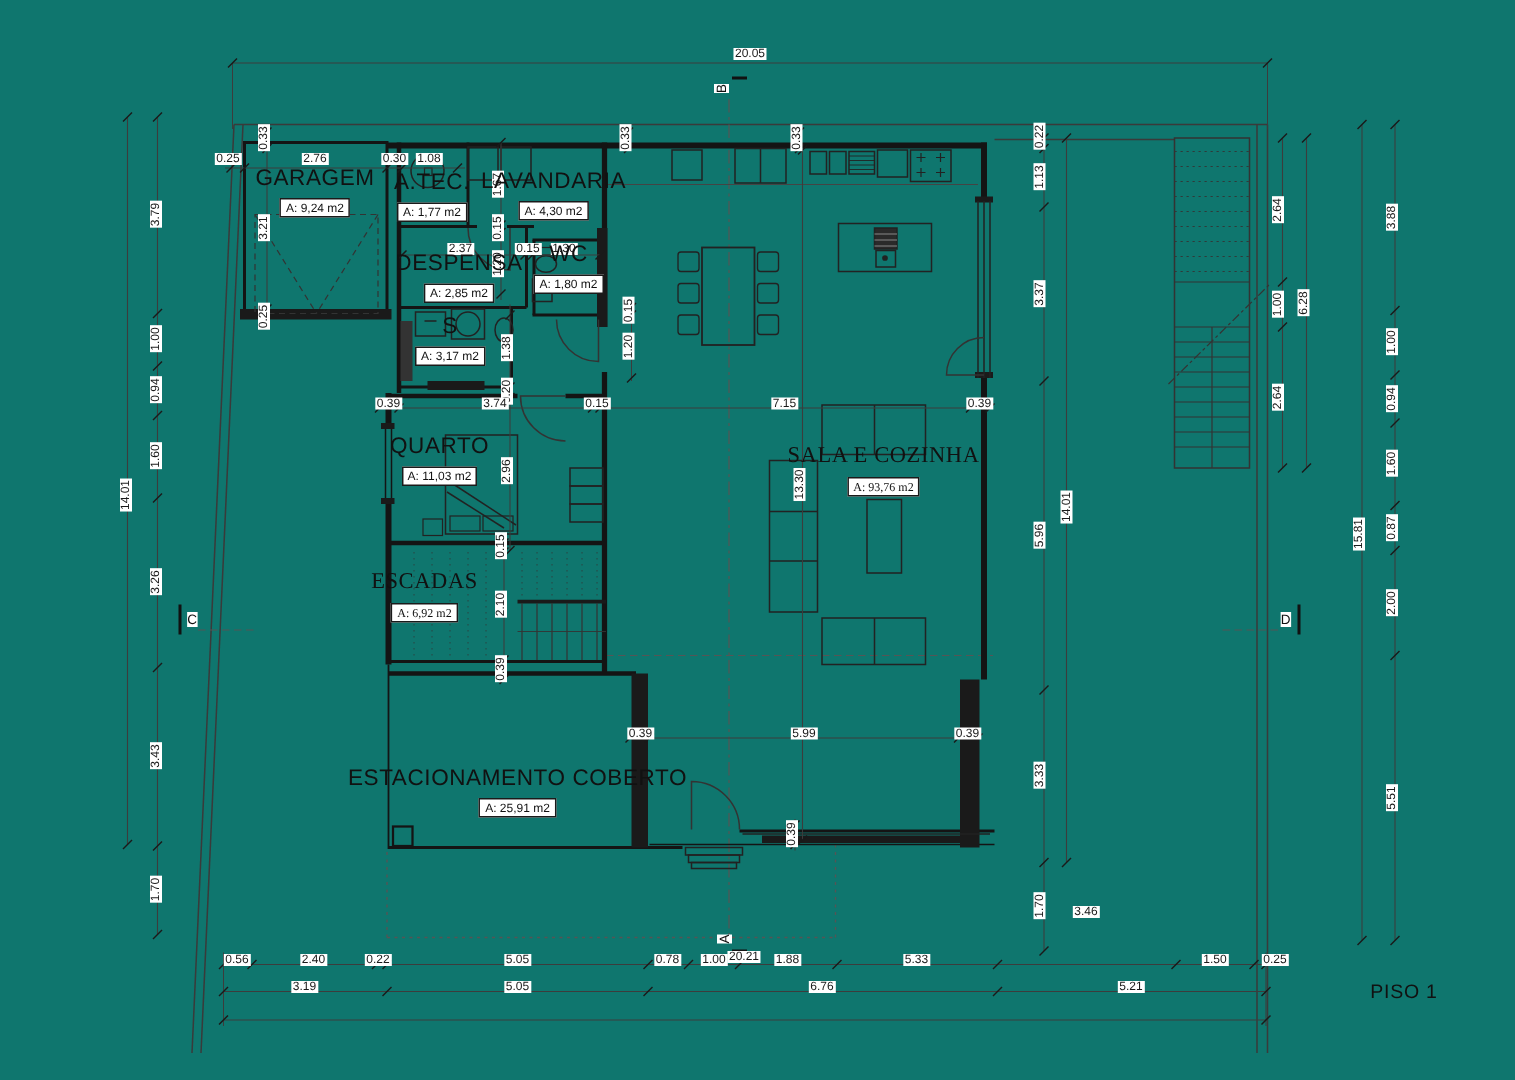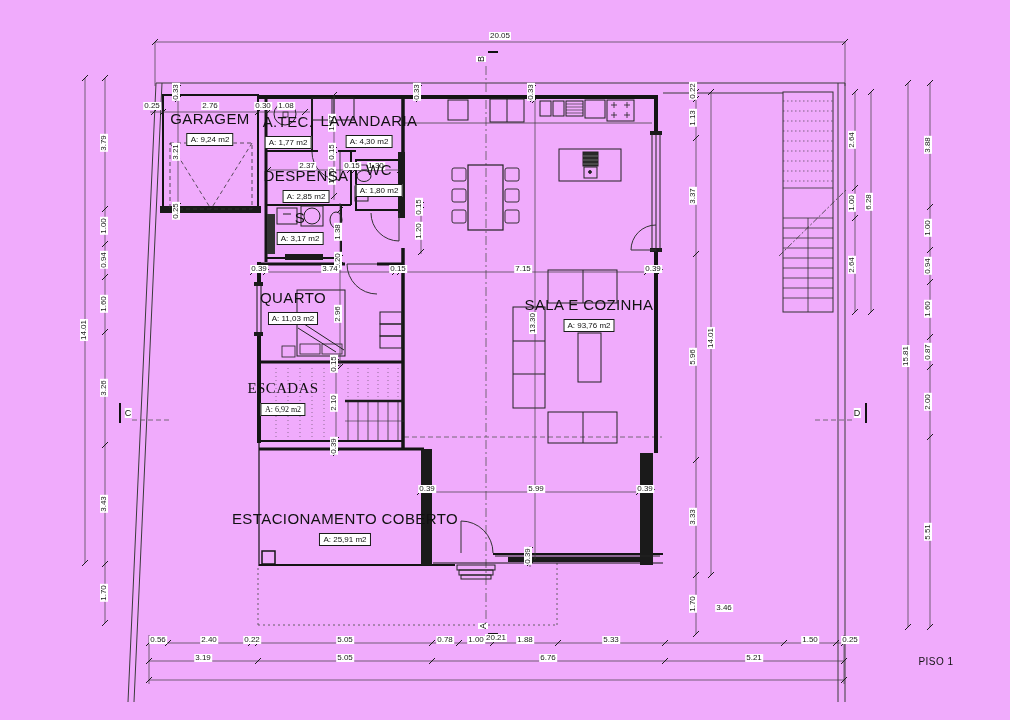--- a/index.html
+++ b/index.html
@@ -1,29 +1,29 @@
 <!DOCTYPE html>
 <html><head>
 <meta charset="utf-8">
 <style>
   html,body{margin:0;padding:0;background:#fff;}
-  #page{position:relative;width:1010px;height:720px;background:#f0abfc;overflow:hidden;
+  #page{position:relative;width:1010px;height:720px;background:#0f766e;overflow:hidden;
         font-family:"Liberation Sans",sans-serif;}
   #plan-svg{position:absolute;left:0;top:0;}
   .dim{position:absolute;font-size:8px;line-height:1;color:#1a1a1a;background:#fff;
        padding:0 1px;white-space:nowrap;transform:translate(-50%,-50%);}
   .dim.v{transform:translate(-50%,-50%) rotate(-90deg);}
   .room{position:absolute;transform:translate(-50%,-50%);text-align:center;}
   .room-name{font-size:15px;letter-spacing:.4px;color:#111;white-space:nowrap;margin-bottom:1px;}
   .room-area{display:inline-block;border:1px solid #1a1a1a;background:#fff;color:#111;
              font-size:8px;padding:0 3px;line-height:11px;white-space:nowrap;}
   .marker{position:absolute;font-size:9px;color:#111;background:#fff;
           transform:translate(-50%,-50%);}
   .marker.v{transform:translate(-50%,-50%) rotate(-90deg);}
-  .drawing-title{position:absolute;font-size:10px;color:#111;transform:translate(-50%,-50%);
+  .drawing-title{position:absolute;font-size:13px;color:#111;transform:translate(-50%,-50%);
                  letter-spacing:.5px;}
 </style>
 </head>
 <body>
 
 <div id="page">
   <svg id="plan-svg" width="1010" height="720" viewBox="0 0 1010 720">
 
     <g stroke="#3a3a3a" stroke-width="1" fill="none">
       <line x1="156" y1="83" x2="128" y2="702"></line>
@@ -472,21 +472,21 @@
     </div>
   <div id="room-layer">
       <div class="room" style="left: 210px; top: 128px;"><div class="room-name">GARAGEM</div><div class="room-area">A: 9,24 m2</div></div>
       <div class="room" style="left: 288px; top: 131px; text-align: center;"><div class="room-name">A.TEC.</div><div class="room-area">A: 1,77 m2</div></div>
       <div class="room" style="left: 369px; top: 130px;"><div class="room-name">LAVANDARIA</div><div class="room-area">A: 4,30 m2</div></div>
       <div class="room" style="left: 306px; top: 185px;"><div class="room-name">DESPENSA</div><div class="room-area">A: 2,85 m2</div></div>
       <div class="room" style="left: 379px; top: 179px;"><div class="room-name">WC</div><div class="room-area">A: 1,80 m2</div></div>
       <div class="room" style="left: 300px; top: 227px;"><div class="room-name">S</div><div class="room-area">A: 3,17 m2</div></div>
       <div class="room" style="left: 293px; top: 307px;"><div class="room-name">QUARTO</div><div class="room-area">A: 11,03 m2</div></div>
       <div class="room" style="left: 283px; top: 398px; font-family: Liberation Serif, serif;"><div class="room-name">ESCADAS</div><div class="room-area">A: 6,92 m2</div></div>
-      <div class="room" style="left: 589px; top: 314px;"><div class="room-name">SALA E COZINHA</div><div class="room-area">A: 93,76 m2</div></div>
+      <div class="room" style="left: 589px; top: 314px; font-family: Liberation Serif, serif;"><div class="room-name">SALA E COZINHA</div><div class="room-area">A: 93,76 m2</div></div>
       <div class="room" style="left: 345px; top: 528px;"><div class="room-name">ESTACIONAMENTO COBERTO</div><div class="room-area">A: 25,91 m2</div></div>
     </div>
   <div id="marker-layer">
       <span class="marker v" style="left: 481px; top: 59px;">B</span>
       <span class="marker v" style="left: 483px; top: 626px;">A</span>
       <span class="marker" style="left: 128px; top: 413px;">C</span>
       <span class="marker" style="left: 857px; top: 413px;">D</span>
     </div>
 
   <div class="drawing-title" style="left:936px;top:661px;">PISO 1</div>

